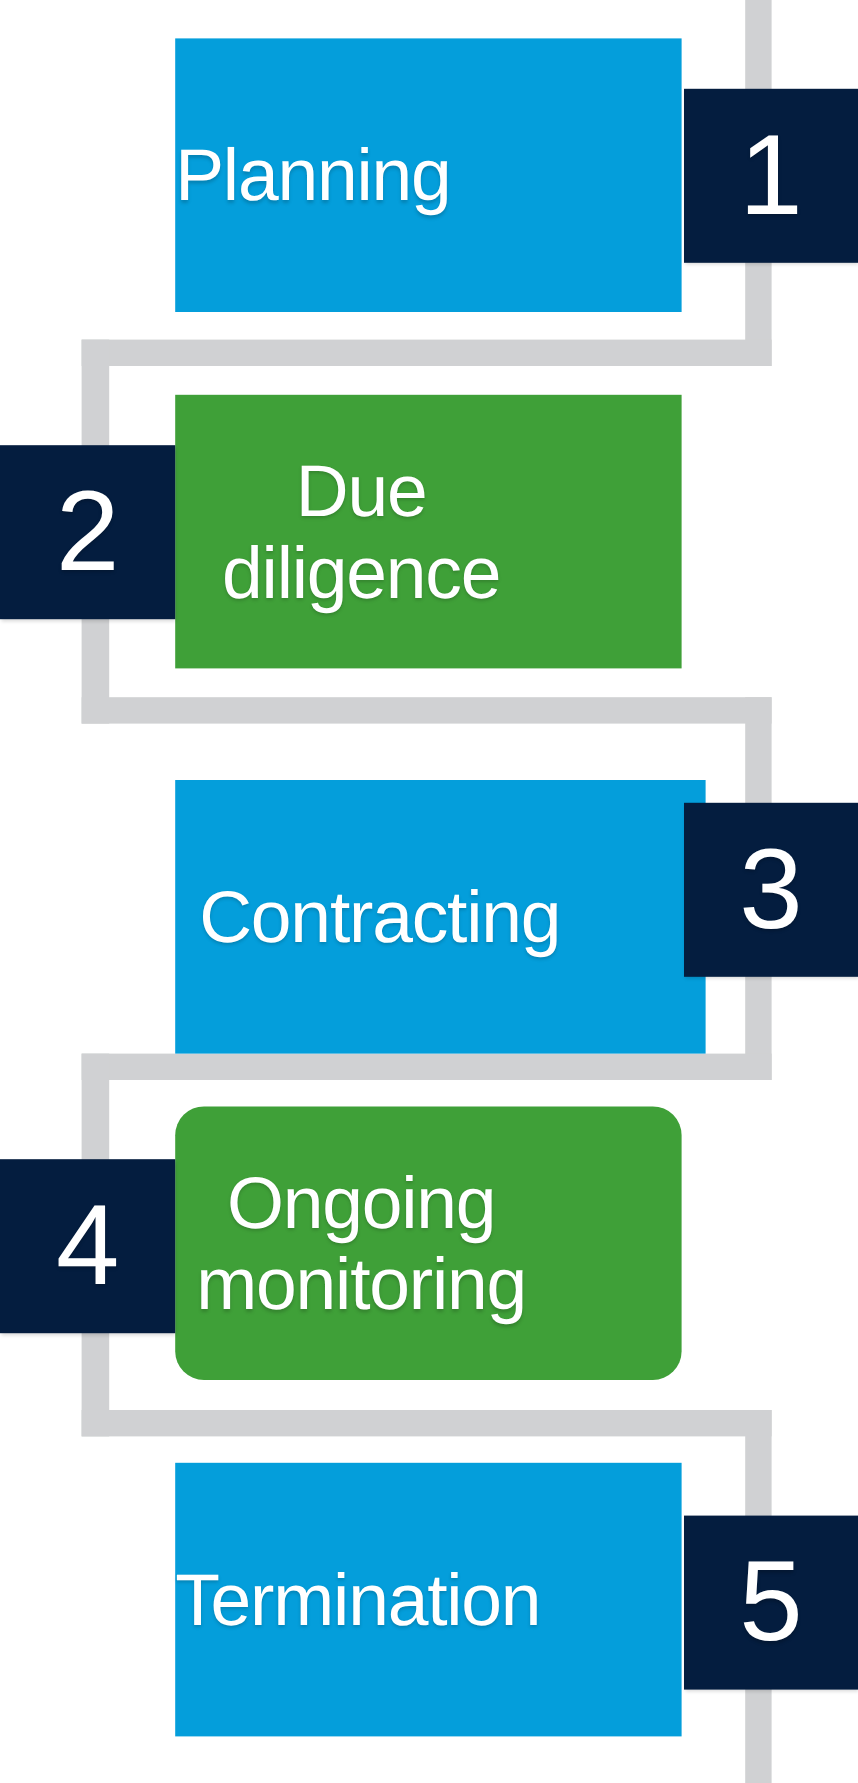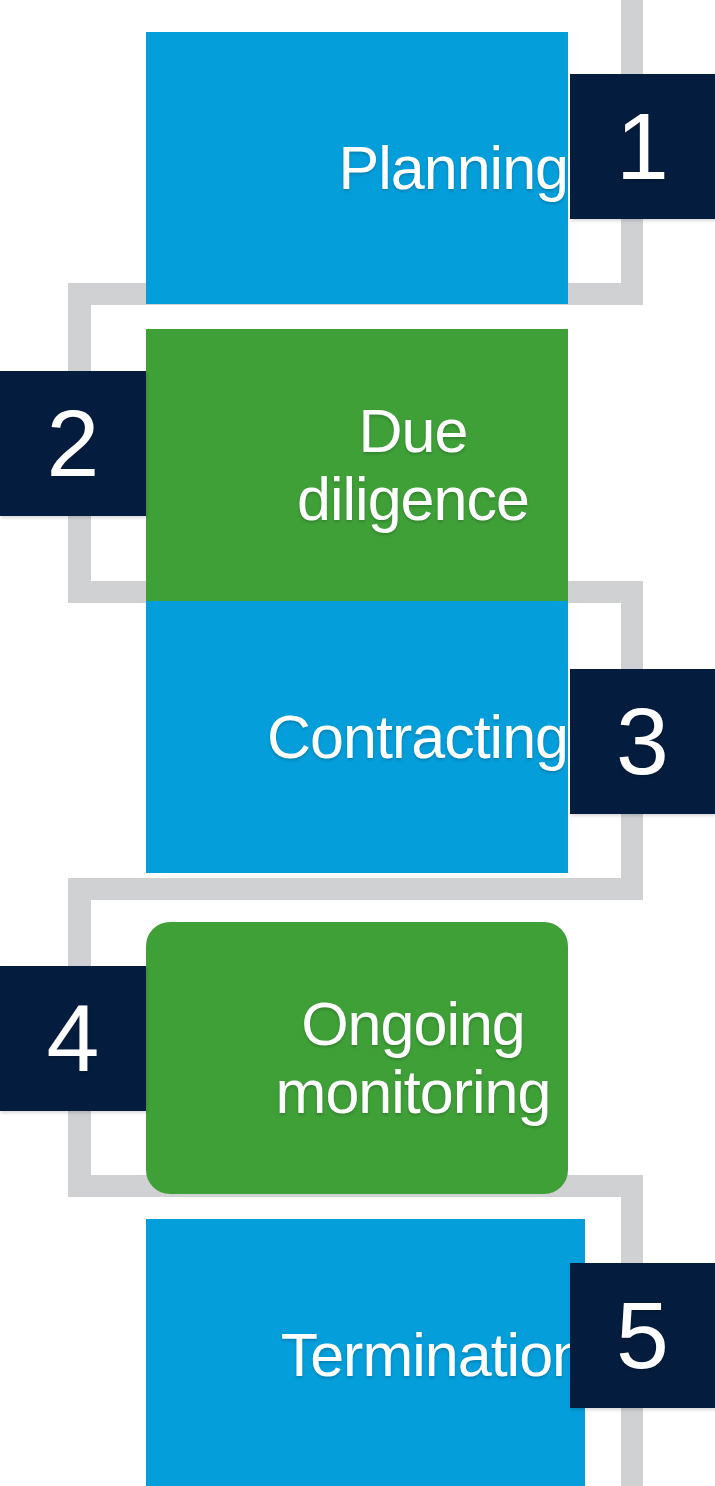--- a/index.html
+++ b/index.html
@@ -30,31 +30,31 @@
   #vr1 { top: 0;      height: 305px; }
   #vr2 { top: 581px;  height: 319px; }
   #vr3 { top: 1175px; height: 311px; }
   #vl1 { top: 283px;  height: 320px; }
   #vl2 { top: 878px;  height: 319px; }
   
   .step-box {
     position: absolute;
     left: 146px;
     width: 422px;
-    height: 272px;
+    height: 228px;
     display: flex;
     align-items: center;
-    justify-content: flex-end;
+    justify-content: flex-start;
     text-align: center;
   }
   #box1 { top: 32px; }
   #box2 { top: 329px; }
-  #box3 { top: 601px; }
+  #box3 { top: 650px; padding-left: 20px; }
   #box4 { top: 922px; border-radius: 24px; }
-  #box5 { top: 1219px; padding-left: 17px; }
+  #box5 { top: 1219px; }
   .step-label {
     color: #ffffff;
     font-size: 61px;
     font-weight: 300;
     letter-spacing: -1px;
     line-height: 1.12;
     max-width: 310px;
     text-shadow: 0 2px 3px rgba(0,0,0,0.18);
   }
   

